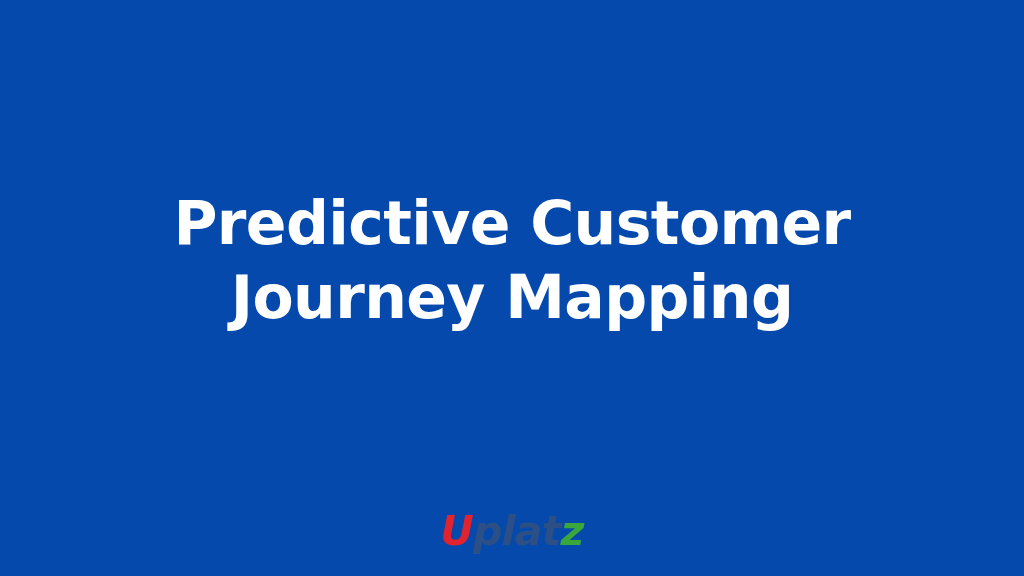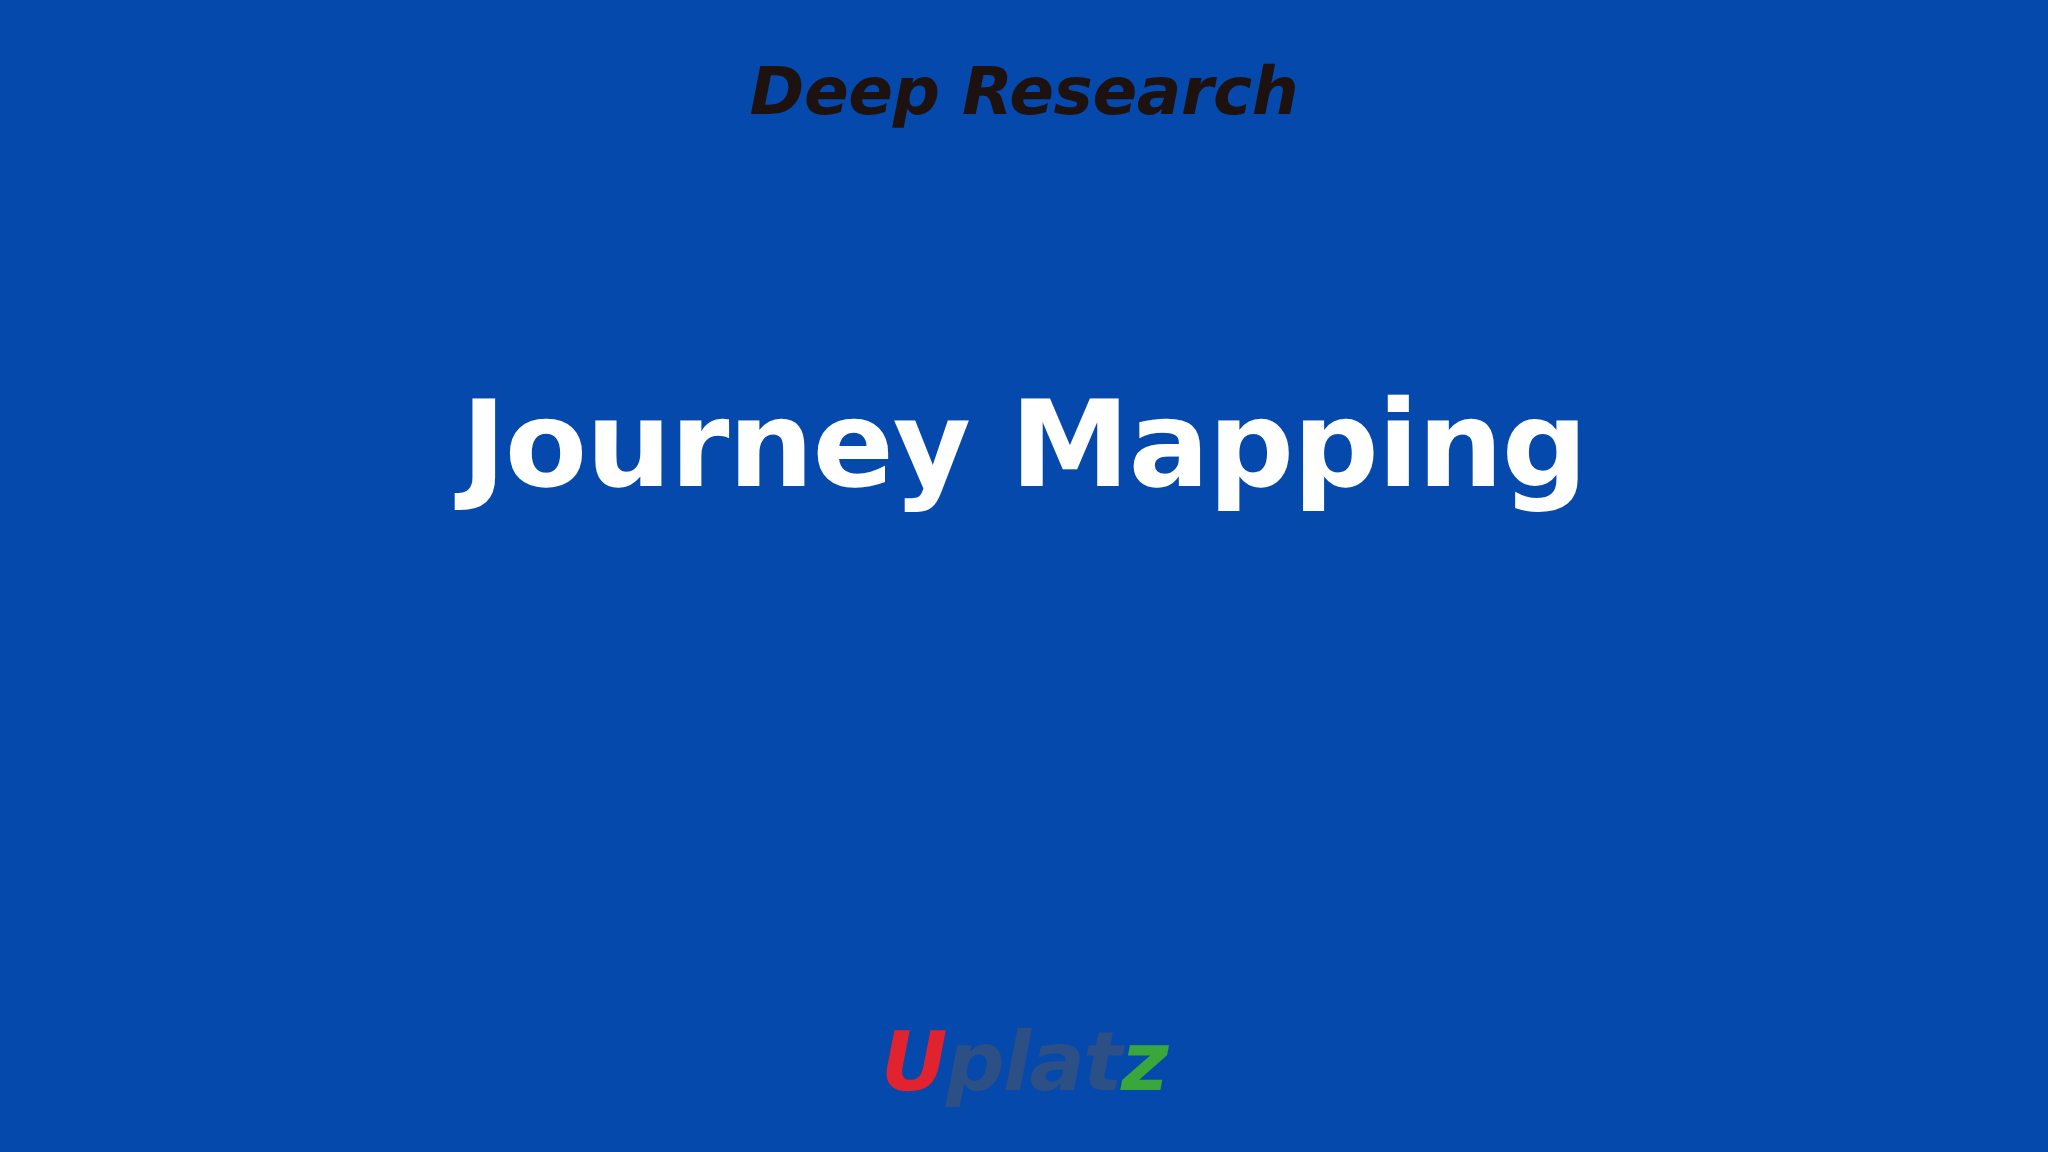--- a/index.html
+++ b/index.html
@@ -78,23 +78,23 @@
   }
   .logo-u    { color: #e0232e; }
   .logo-plat { color: #2c4f86; }
   .logo-z    { color: #3aa63c; }
 </style>
 </head>
 <body style="background: rgb(5, 73, 172);">
 
 <div class="slide" style="background: rgb(5, 73, 172);">
 
-  <div class="eyebrow" style="color: rgb(30, 18, 16);">Deep Research</div>
 
   <div class="title-block">
+    <span class="title-line" style="color: rgb(255, 255, 255);">Predictive Customer</span>
     <span class="title-line" style="color: rgb(255, 255, 255);">Journey Mapping</span>
   </div>
 
   <div class="footer">
     <span class="logo"><span class="logo-u" style="color: rgb(224, 35, 46);">U</span><span class="logo-plat" style="color: rgb(44, 79, 134);">plat</span><span class="logo-z" style="color: rgb(58, 166, 60);">z</span></span>
   </div>
 
 </div>
 
 </body></html>

